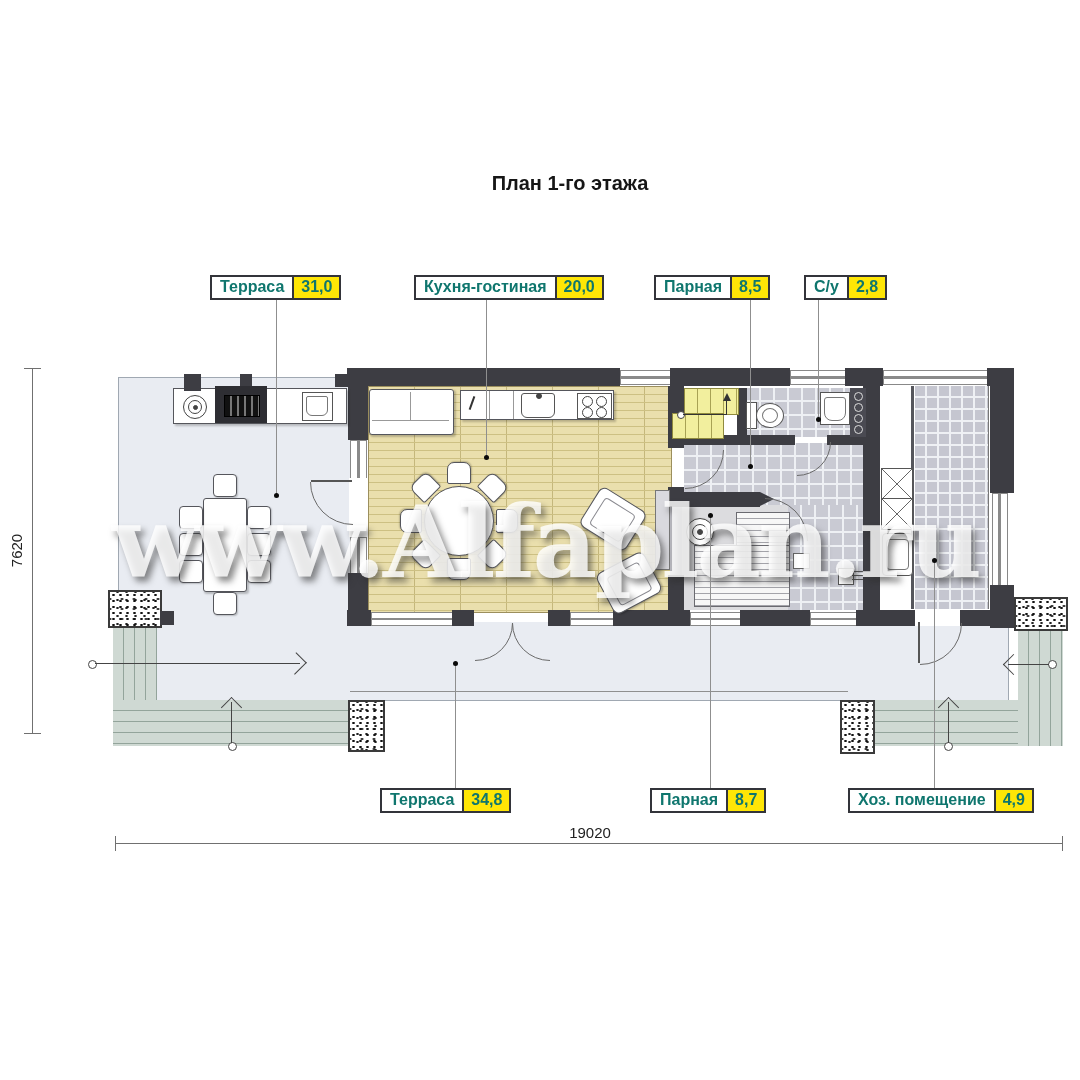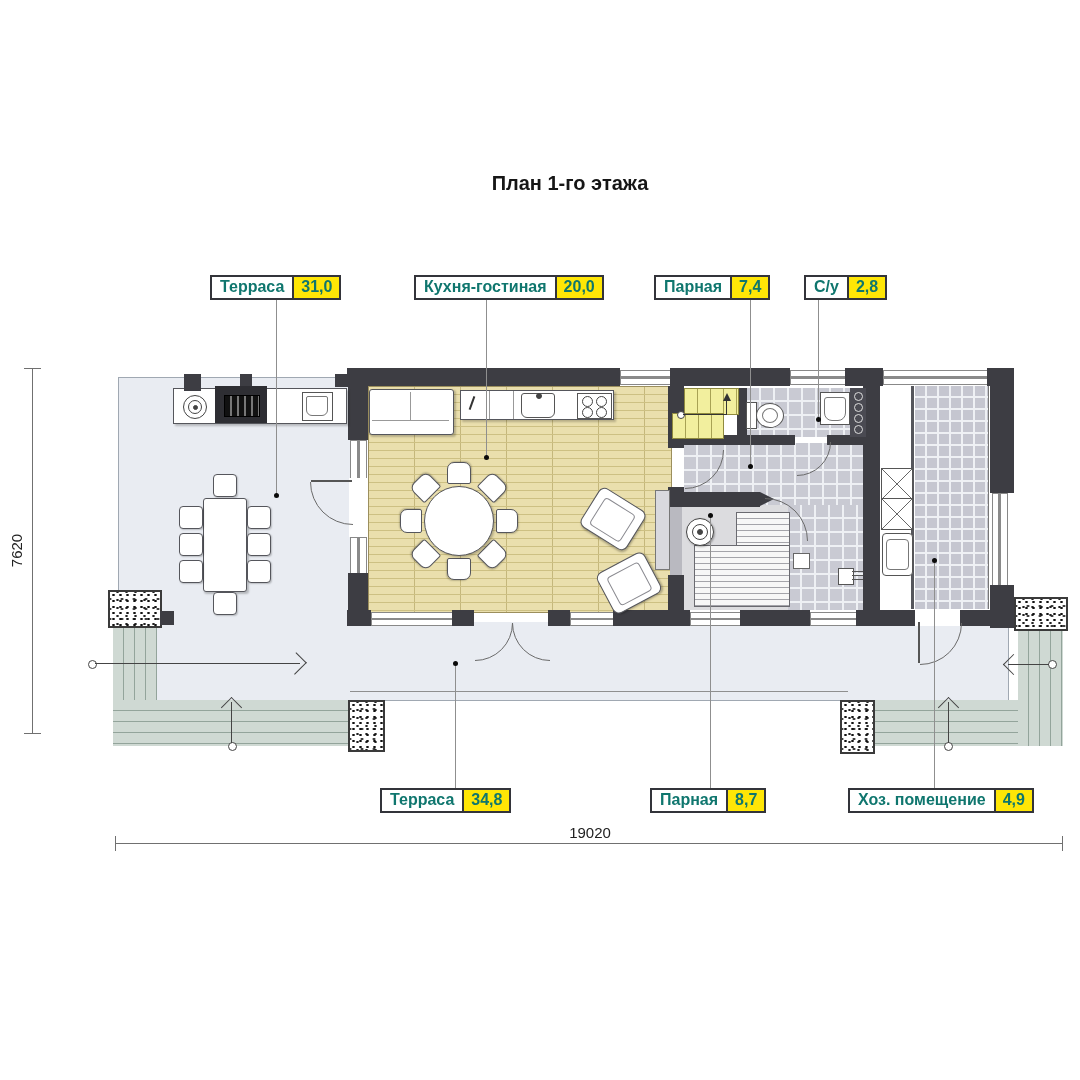--- a/index.html
+++ b/index.html
@@ -244,20 +244,21 @@
   <div class="arc" style="left:310px;top:439px;width:84px;height:84px;clip-path:inset(50% 50% 0 0);"></div>
   <div class="thin" style="left:311px;top:480px;width:41px;height:1.5px;background:#555;"></div>
   <div class="arc" style="left:437px;top:585px;width:74px;height:74px;clip-path:inset(50% 0 0 50%);"></div>
   <div class="arc" style="left:512px;top:585px;width:74px;height:74px;clip-path:inset(50% 50% 0 0);"></div>
   <div class="arc" style="left:646px;top:411px;width:76px;height:76px;clip-path:inset(50% 0 0 50%);"></div>
   <div class="arc" style="left:763px;top:408px;width:66px;height:66px;clip-path:inset(50% 0 0 50%);"></div>
   <div class="arc" style="left:722px;top:498px;width:84px;height:84px;clip-path:inset(0 0 50% 50%);"></div>
   <div class="arc" style="left:878px;top:581px;width:82px;height:82px;clip-path:inset(50% 0 0 50%);"></div>
   <div class="thin" style="left:918px;top:622px;width:1.5px;height:41px;background:#555;"></div>
 
+  <div id="wm">www.Alfaplan.ru</div>
 
   <div class="leader" style="left:276px;top:297px;height:199px;"></div>
   <div class="dot" style="left:274px;top:493px;"></div>
   <div class="leader" style="left:486px;top:297px;height:161px;"></div>
   <div class="dot" style="left:484px;top:455px;"></div>
   <div class="leader" style="left:750px;top:297px;height:170px;"></div>
   <div class="dot" style="left:748px;top:464px;"></div>
   <div class="leader" style="left:818px;top:297px;height:123px;"></div>
   <div class="dot" style="left:816px;top:417px;"></div>
   <div class="leader" style="left:455px;top:663px;height:125px;"></div>
@@ -270,21 +271,21 @@
   <div class="lbl" style="left:210px;top:275px;">
     <span class="nm">Терраса</span>
     <span class="ar">31,0</span>
   </div>
   <div class="lbl" style="left:414px;top:275px;">
     <span class="nm">Кухня-гостиная</span>
     <span class="ar">20,0</span>
   </div>
   <div class="lbl" style="left:654px;top:275px;">
     <span class="nm">Парная</span>
-    <span class="ar">7,4</span>
+    <span class="ar">8,5</span>
   </div>
   <div class="lbl" style="left:804px;top:275px;">
     <span class="nm">С/у</span>
     <span class="ar">2,8</span>
   </div>
   <div class="lbl" style="left:380px;top:788px;">
     <span class="nm">Терраса</span>
     <span class="ar">34,8</span>
   </div>
   <div class="lbl" style="left:650px;top:788px;">

